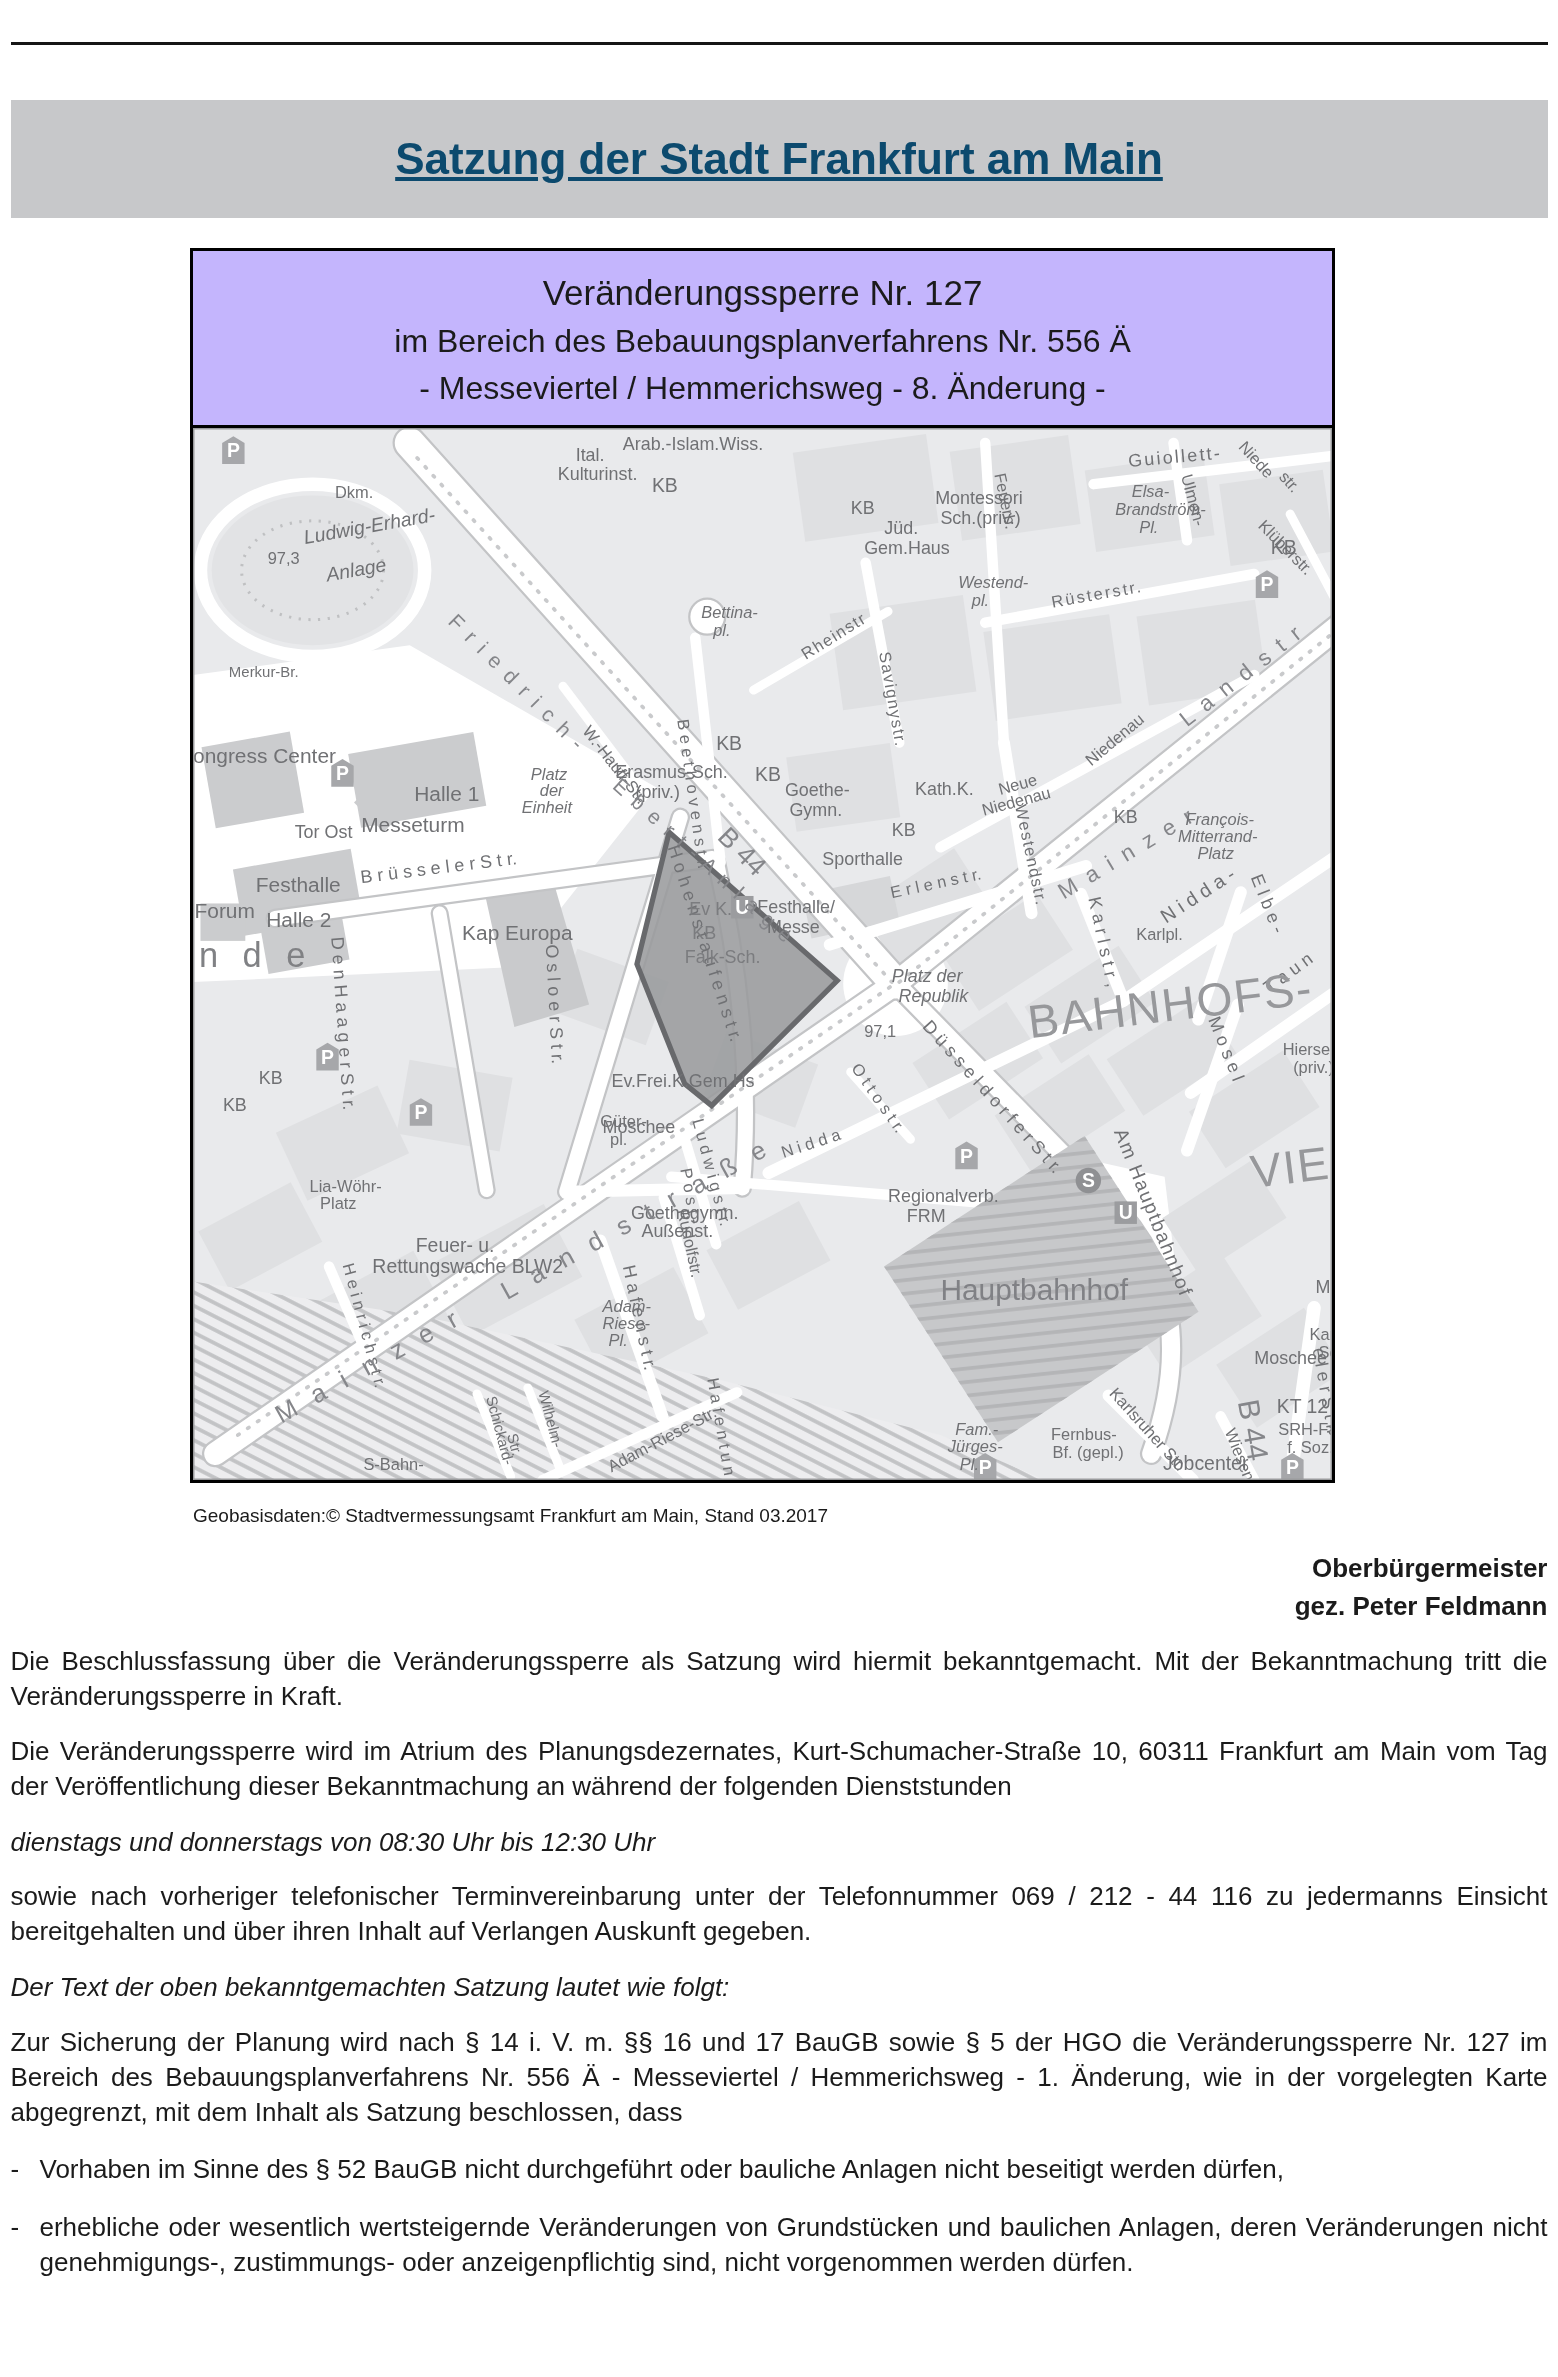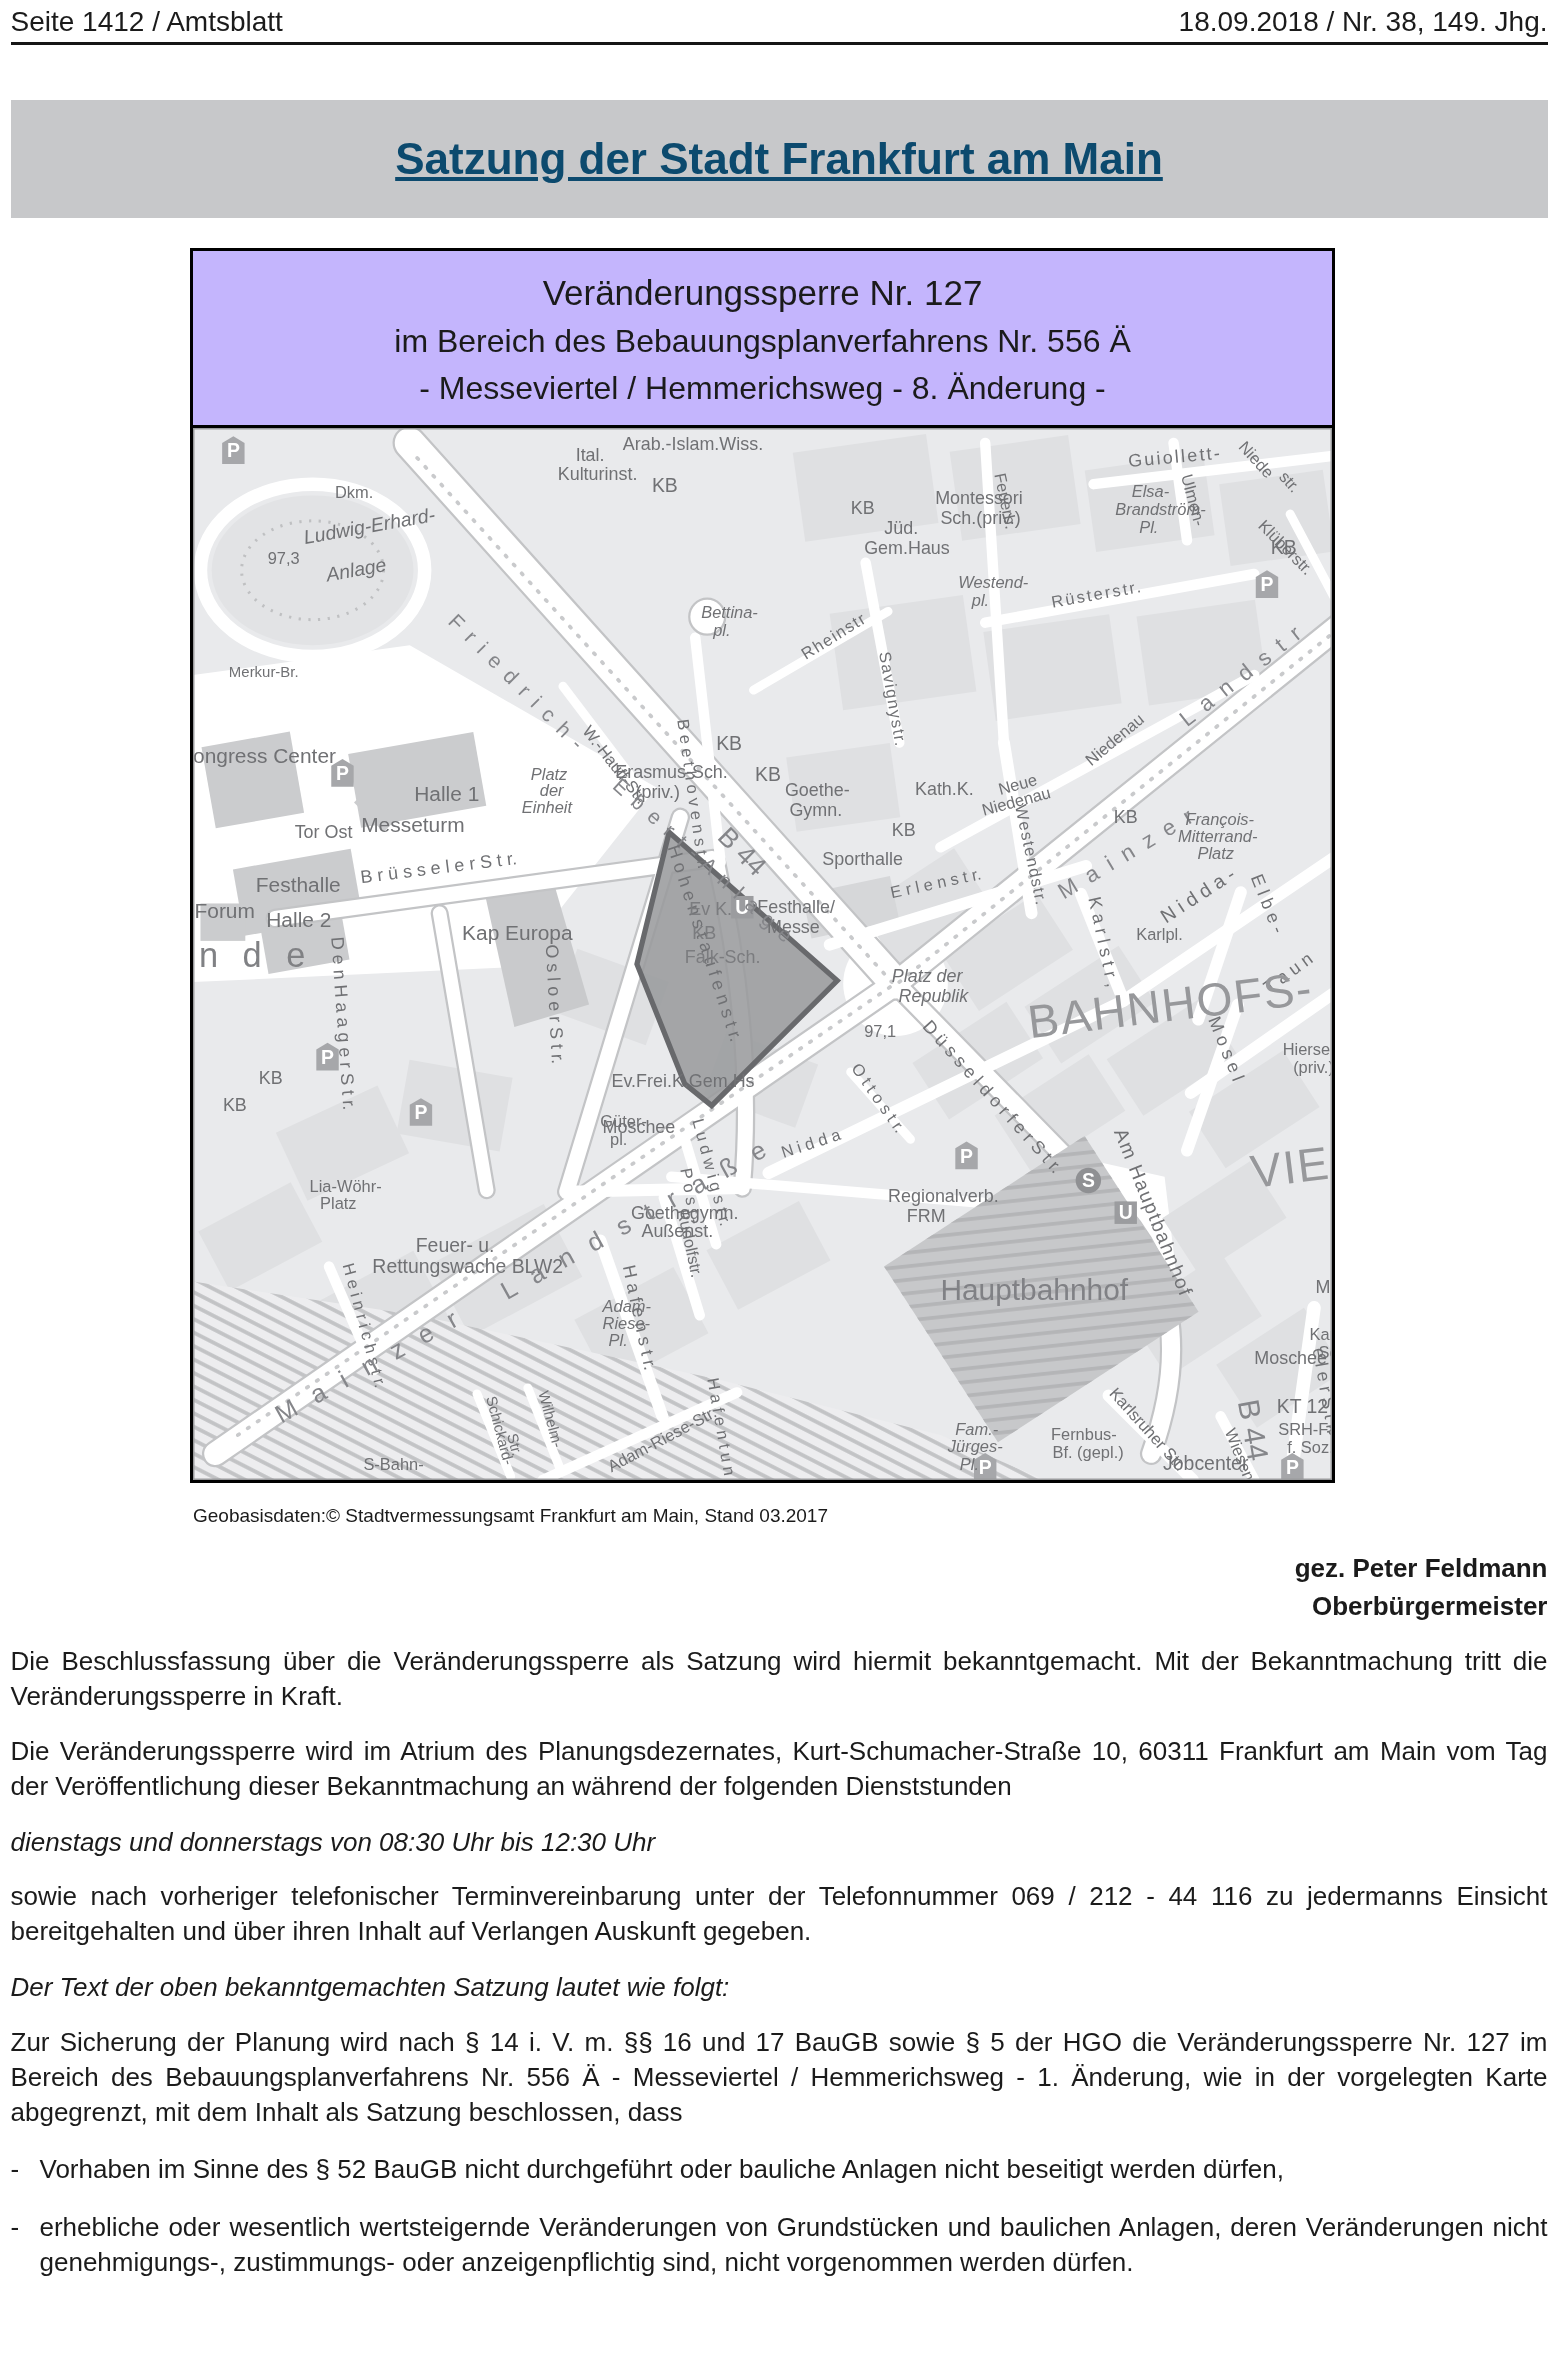--- a/index.html
+++ b/index.html
@@ -28,24 +28,20 @@
   .sec.sig{margin-top:4.5px;text-align:right;font-weight:bold;line-height:38px;}
   .sec.bullet{display:flex;margin-top:22.6px;}
   .sec.bullet .dash{width:29px;flex:0 0 29px;}
   .sec.bullet .btxt{flex:1;text-align:justify;}
 </style>
 </head>
 <body>
 
 <div class="page">
 
-  <div class="hdr">
-    <span class="l">Seite 1412 / Amtsblatt</span>
-    <span class="r">18.09.2018 / Nr. 38, 149. Jhg.</span>
-  </div>
   <div class="hdr-rule"></div>
 
   <div class="banner">
     <h1>Satzung der Stadt Frankfurt am Main</h1>
   </div>
 
   <div class="figure">
     <div class="fig-title">
       <div class="t1">Veränderungssperre Nr. 127</div>
       <div class="t2">im Bereich des Bebauungsplanverfahrens Nr. 556 Ä</div>
@@ -372,22 +368,22 @@
 
         <rect x="1" y="1" width="1522" height="1403" fill="none" stroke="#9a9b9d" stroke-width="2"></rect>
       </svg>
     </div>
   </div>
 
   <div class="caption">Geobasisdaten:© Stadtvermessungsamt Frankfurt am Main, Stand 03.2017</div>
 
   <div class="bodytxt" id="body-container">
       <div class="sec sig">
+        <div>Oberbürgermeister</div>
         <div>gez. Peter Feldmann</div>
-        <div>Oberbürgermeister</div>
       </div>
       <div class="sec p">Die Beschlussfassung über die Veränderungssperre als Satzung wird hiermit bekanntgemacht. Mit der Bekanntmachung tritt die Veränderungssperre in Kraft.</div>
       <div class="sec p">Die Veränderungssperre wird im Atrium des Planungsdezernates, Kurt-Schumacher-Straße 10, 60311 Frankfurt am Main vom Tag der Veröffentlichung dieser Bekanntmachung an während der folgenden Dienststunden</div>
       <div class="sec line">dienstags und donnerstags von 08:30 Uhr bis 12:30 Uhr</div>
       <div class="sec p">sowie nach vorheriger telefonischer Terminvereinbarung unter der Telefonnummer 069 / 212 - 44 116 zu jedermanns Einsicht bereitgehalten und über ihren Inhalt auf Verlangen Auskunft gegeben.</div>
       <div class="sec line">Der Text der oben bekanntgemachten Satzung lautet wie folgt:</div>
       <div class="sec p">Zur Sicherung der Planung wird nach § 14 i. V. m. §§ 16 und 17 BauGB sowie § 5 der HGO die Veränderungssperre Nr. 127 im Bereich des Bebauungsplanverfahrens Nr. 556 Ä - Messeviertel / Hemmerichsweg - 1. Änderung, wie in der vorgelegten Karte abgegrenzt, mit dem Inhalt als Satzung beschlossen, dass</div>
       <div class="sec bullet">
         <span class="dash">-</span>
         <span class="btxt">Vorhaben im Sinne des § 52 BauGB nicht durchgeführt oder bauliche Anlagen nicht beseitigt werden dürfen,</span>

